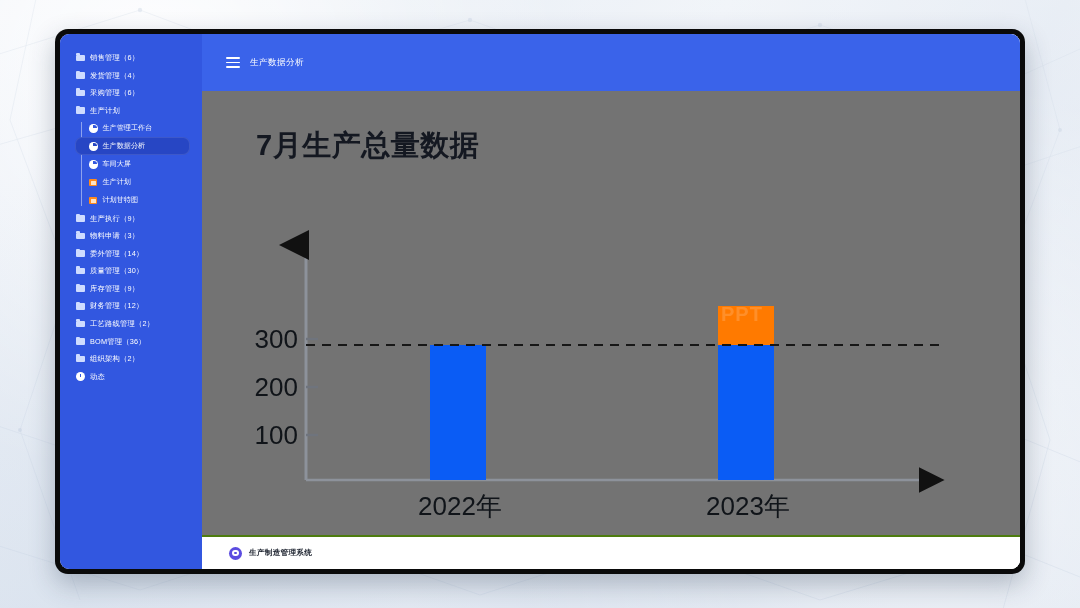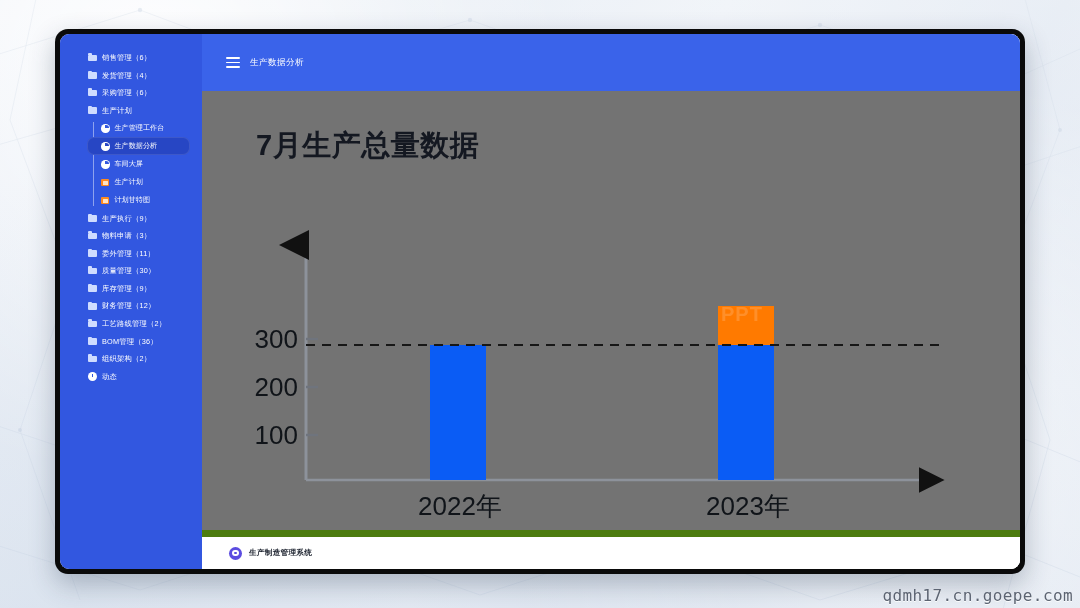--- a/index.html
+++ b/index.html
@@ -68,21 +68,20 @@
     background: #3257e0;
     position: relative;
     flex: 0 0 142px;
     display: flex;
     flex-direction: column;
   }
   #sidebar-scroll {
     flex: 1 1 auto;
     padding-top: 15px;
     overflow: hidden;
-    padding-left: 12px;
   }
   .nav-item {
     display: flex;
     align-items: center;
     height: 17.6px;
     padding-left: 16px;
     color: #ffffff;
     font-size: 7.3px;
     letter-spacing: 0.2px;
     white-space: nowrap;
@@ -202,21 +201,21 @@
   }
 
   
   #brand {
     height: 32px;
     flex: 0 0 32px;
     display: flex;
     align-items: center;
     padding-left: 27px;
     background: #ffffff;
-    border-top: 7px solid #4d7c0f;
+    border-top: 2px solid #4d7c0f;
   }
   #brand .logo {
     width: 13px; height: 13px;
     border-radius: 50%;
     background: #5b4ce0;
     margin-right: 7px;
     position: relative;
     flex: 0 0 13px;
   }
   #brand .logo::after {
@@ -429,21 +428,21 @@
           <div class="nav-item">
             <span class="ico folder"></span>
             <span class="nav-label">生产执行（9）</span>
           </div>
           <div class="nav-item">
             <span class="ico folder"></span>
             <span class="nav-label">物料申请（3）</span>
           </div>
           <div class="nav-item">
             <span class="ico folder"></span>
-            <span class="nav-label">委外管理（11）</span>
+            <span class="nav-label">委外管理（14）</span>
           </div>
           <div class="nav-item">
             <span class="ico folder"></span>
             <span class="nav-label">质量管理（30）</span>
           </div>
           <div class="nav-item">
             <span class="ico folder"></span>
             <span class="nav-label">库存管理（9）</span>
           </div>
           <div class="nav-item">
@@ -526,15 +525,14 @@
         <div id="brand">
           <span class="logo"></span>
           <span class="txt">生产制造管理系统</span>
         </div>
 
       </div>
 
     </div>
   </div>
 
-  <div id="page-watermark">qdmh17.cn.goepe.com</div>
 
 </div>
 
 </body></html>

